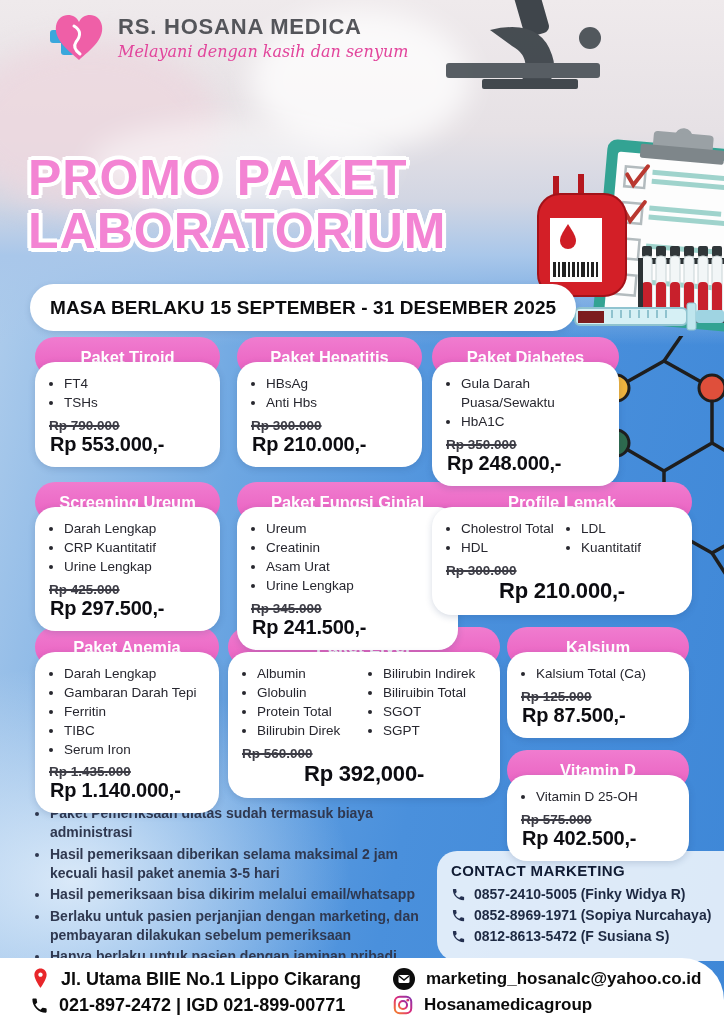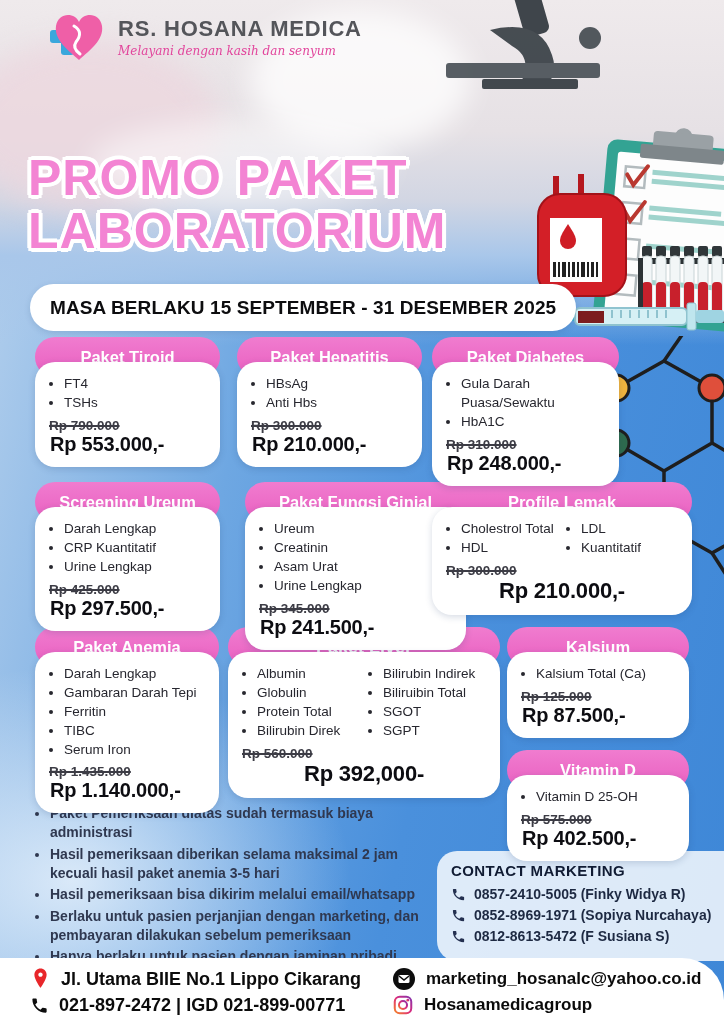--- a/index.html
+++ b/index.html
@@ -12,21 +12,21 @@
   .photo{position:absolute;top:0;left:0;right:0;height:345px;overflow:hidden;
     background:linear-gradient(180deg,#efeaec 0%,#e6e1e5 38%,#d2d6e3 58%,#a9c7ea 74%,rgba(168,199,234,.55) 88%,rgba(168,199,234,0) 100%);}
   .blob{position:absolute;border-radius:50%;filter:blur(14px);}
   .blob1{left:-40px;top:40px;width:260px;height:170px;background:rgba(236,215,223,.8);}
   .blob2{left:250px;top:10px;width:220px;height:140px;background:rgba(255,255,255,.75);}
   .blob3{left:90px;top:120px;width:300px;height:90px;background:rgba(255,255,255,.5);}
   .microscope{position:absolute;left:430px;top:0;opacity:.92;}
   
   .brand{position:absolute;left:50px;top:8px;display:flex;align-items:center;gap:12px;}
   .brand-name{font-size:22px;font-weight:700;color:#54555a;letter-spacing:.8px;}
-  .brand-tagline{font-family:"DejaVu Serif",serif;font-style:italic;font-size:12px;color:#e2459c;margin-top:2px;}
+  .brand-tagline{font-family:"DejaVu Serif",serif;font-style:italic;font-size:16px;color:#e2459c;margin-top:2px;}
   
   .title{position:absolute;left:28px;top:152px;font-weight:800;font-size:50px;line-height:1.06;
     color:#f384d3;letter-spacing:1px;
     text-shadow:-3px -3px 0 #fff,3px -3px 0 #fff,-3px 3px 0 #fff,3px 3px 0 #fff,
       -4px 0 0 #fff,4px 0 0 #fff,0 -4px 0 #fff,0 4px 0 #fff;}
   
   .validity{position:absolute;left:30px;top:284px;height:47px;display:flex;align-items:center;
     background:#fff;border-radius:26px;padding:0 20px;width:max-content;
     font-size:19px;font-weight:800;color:#0d0d0f;letter-spacing:.1px;white-space:nowrap;
     box-shadow:0 2px 6px rgba(30,60,110,.15);}
@@ -44,21 +44,21 @@
   .card-cols{display:flex;gap:4px;}
   .card-cols ul{margin:4px 0 0;padding-left:17px;flex:1;}
   .card-cols li{font-size:13.5px;line-height:1.4;color:#27272f;font-weight:500;}
   .old-price{margin-top:5px;font-size:13.5px;font-weight:600;color:#3c3c45;padding-left:2px;}
   .old-price s{text-decoration:line-through;text-decoration-thickness:2px;}
   .price{font-size:20px;font-weight:800;color:#0d0d12;padding-left:3px;letter-spacing:-.2px;}
   .card-tiroid{left:35px;top:337px;width:185px;}
   .card-hepatitis{left:237px;top:337px;width:185px;}
   .card-diabetes{left:432px;top:337px;width:187px;}
   .card-demam{left:35px;top:482px;width:185px;}
-  .card-ginjal{left:237px;top:482px;width:221px;margin-left:8px;}
+  .card-ginjal{left:237px;top:482px;width:221px;}
   .card-lemak{left:432px;top:482px;width:260px;}
   .card-anemia{left:35px;top:627px;width:184px;}
   .card-liver{left:228px;top:627px;width:272px;}
   .card-kalsium{left:507px;top:627px;width:182px;}
   .card-vitamind{left:507px;top:750px;width:182px;}
   .card-lemak .price,.card-liver .price{text-align:center;font-size:22px;padding-left:0;}
   .card-liver .card-pill{font-size:18px;}
   
   .notes{position:absolute;left:33px;top:804px;width:408px;}
   .notes ul{margin:0;padding-left:17px;}
@@ -253,21 +253,21 @@
       </div>
       <div class="card card-diabetes">
         <div class="card-pill">Paket Diabetes</div>
         <div class="card-body">
           <div class="card-cols">
             <ul>
               <li>Gula Darah Puasa/Sewaktu</li>
               <li>HbA1C</li>
             </ul>
           </div>
-          <div class="old-price"><s>Rp 310.000</s></div>
+          <div class="old-price"><s>Rp 350.000</s></div>
           <div class="price">Rp 248.000,-</div>
         </div>
       </div>
       <div class="card card-demam">
         <div class="card-pill">Screening Ureum</div>
         <div class="card-body">
           <div class="card-cols">
             <ul>
               <li>Darah Lengkap</li>
               <li>CRP Kuantitatif</li>

